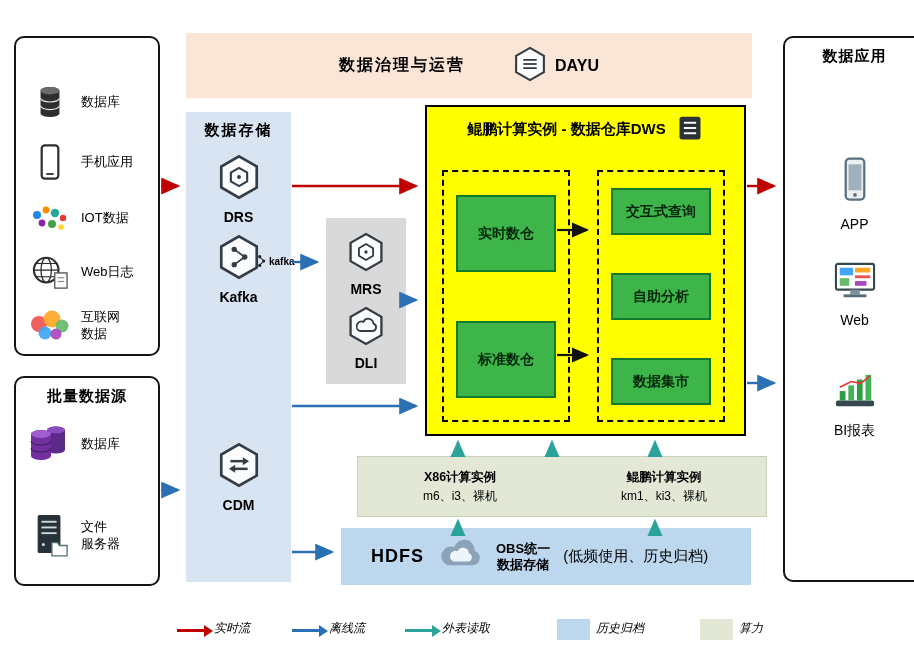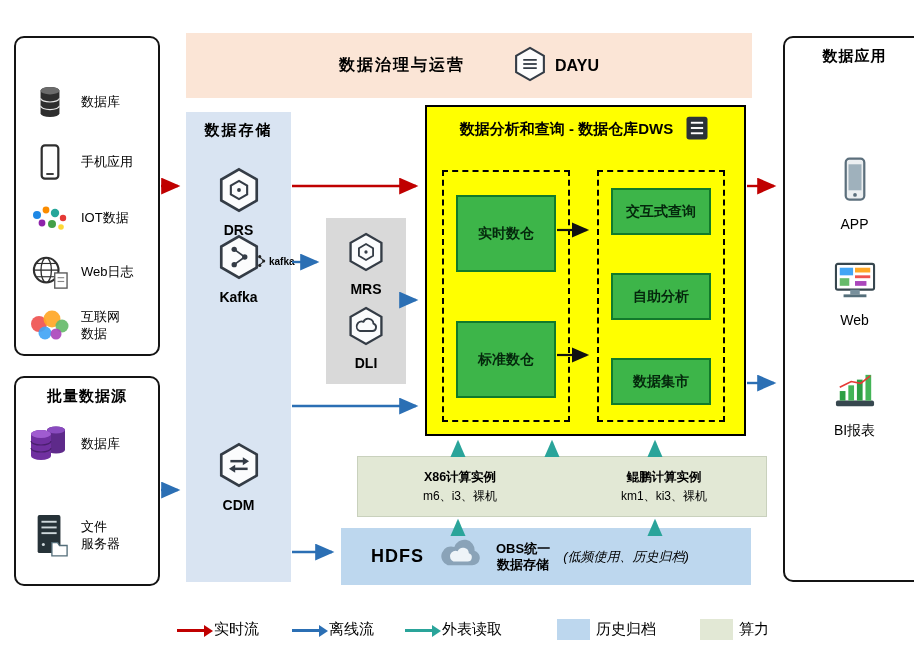--- a/index.html
+++ b/index.html
@@ -28,24 +28,24 @@
   .dashed{position:absolute;border:2px dashed #000;}
   .gbox{position:absolute;left:12px;width:100px;background:#3db549;border:2px solid #117a2b;
         display:flex;align-items:center;justify-content:center;font-weight:700;font-size:14px;color:#04270c;}
   .sage-box{background:var(--sage);border:1px solid #c9d1bd;display:flex;}
   .sage-cell{flex:1;display:flex;flex-direction:column;align-items:center;justify-content:center;gap:2px;}
   .sage-title{font-weight:700;font-size:12.5px;}
   .sage-sub{font-size:12px;}
   .hdfs-box{background:var(--archive);display:flex;align-items:center;gap:13px;padding-left:30px;}
   .hdfs-label{font-weight:700;font-size:18px;letter-spacing:1px;}
   .obs-text{font-weight:700;font-size:13px;line-height:1.2;text-align:center;}
-  .hdfs-note{font-size:13px;font-style:italic;}
+  .hdfs-note{font-size:15px;}
   .app-item{position:absolute;left:0;width:100%;display:flex;flex-direction:column;align-items:center;gap:6px;}
   .app-label{font-size:14px;}
-  .legend-text{position:absolute;font-size:15px;}
+  .legend-text{position:absolute;font-size:12px;font-style:italic;}
   .leg-arrow{position:absolute;width:27px;height:3px;background:currentColor;}
   .leg-arrow::after{content:"";position:absolute;right:-9px;top:-4.5px;
        border-left:9px solid currentColor;border-top:6px solid transparent;border-bottom:6px solid transparent;}
   .c-red{color:var(--red);} .c-blue{color:var(--blue);} .c-teal{color:var(--teal);}
   .swatch{position:absolute;width:33px;height:21px;}
   .sw-archive{background:var(--archive);} .sw-sage{background:var(--sage);}
   .overlay{position:absolute;left:0;top:0;pointer-events:none;}
 </style>
 </head>
 <body>
@@ -170,21 +170,21 @@
       <span class="src-label">
         <span>文件</span><br>
         <span>服务器</span>
       </span>
     </div>
   </div>
 
   <div class="abs panel-ingest" style="left:186px;top:112px;width:105px;height:470px">
     <div class="box-title" style="letter-spacing:2px">数据存储</div>
 
-    <div class="svc" style="top:55px">
+    <div class="svc" style="top:42px">
       <span>
         <svg width="46" height="46" viewBox="0 0 48 48">
           <path d="M24 2.5 L42.5 13 V35 L24 45.5 L5.5 35 V13 Z" fill="#fbfcfd" stroke="#343c46" stroke-width="2.8"></path>
           <path d="M24 14.5 L32.5 19.5 V28.5 L24 33.5 L15.5 28.5 V19.5 Z" fill="none" stroke="#343c46" stroke-width="2.2"></path>
           <circle cx="24" cy="24" r="2" fill="#343c46"></circle>
         </svg>
       </span>
       <span class="svc-name">DRS</span>
     </div>
 
@@ -242,21 +242,21 @@
           <path d="M24 2.5 L42.5 13 V35 L24 45.5 L5.5 35 V13 Z" fill="#fbfcfd" stroke="#343c46" stroke-width="2.8"></path>
           <path d="M16.5 30 h15 a4.5 4.5 0 0 0 1.4-8.8 A6.2 6.2 0 0 0 21 19 A4.9 4.9 0 0 0 16.5 30 Z" fill="none" stroke="#343c46" stroke-width="2.2" stroke-linejoin="round"></path>
         </svg>
       </span>
       <span class="svc-name">DLI</span>
     </div>
   </div>
 
   <div class="abs dws" style="left:425px;top:105px;width:321px;height:331px">
     <div class="dws-title">
-      <span>数据分析和查询 - 数据仓库DWS</span>
+      <span>鲲鹏计算实例 - 数据仓库DWS</span>
       <span>
         <svg width="28" height="28" viewBox="0 0 32 32">
           <rect x="4" y="3" width="24" height="26" rx="3" fill="#2b3238"></rect>
           <line x1="9" y1="10" x2="23" y2="10" stroke="#fff" stroke-width="2.2"></line>
           <line x1="9" y1="16" x2="23" y2="16" stroke="#fff" stroke-width="2.2"></line>
           <line x1="9" y1="22" x2="23" y2="22" stroke="#fff" stroke-width="2.2"></line>
         </svg>
       </span>
     </div>
 

